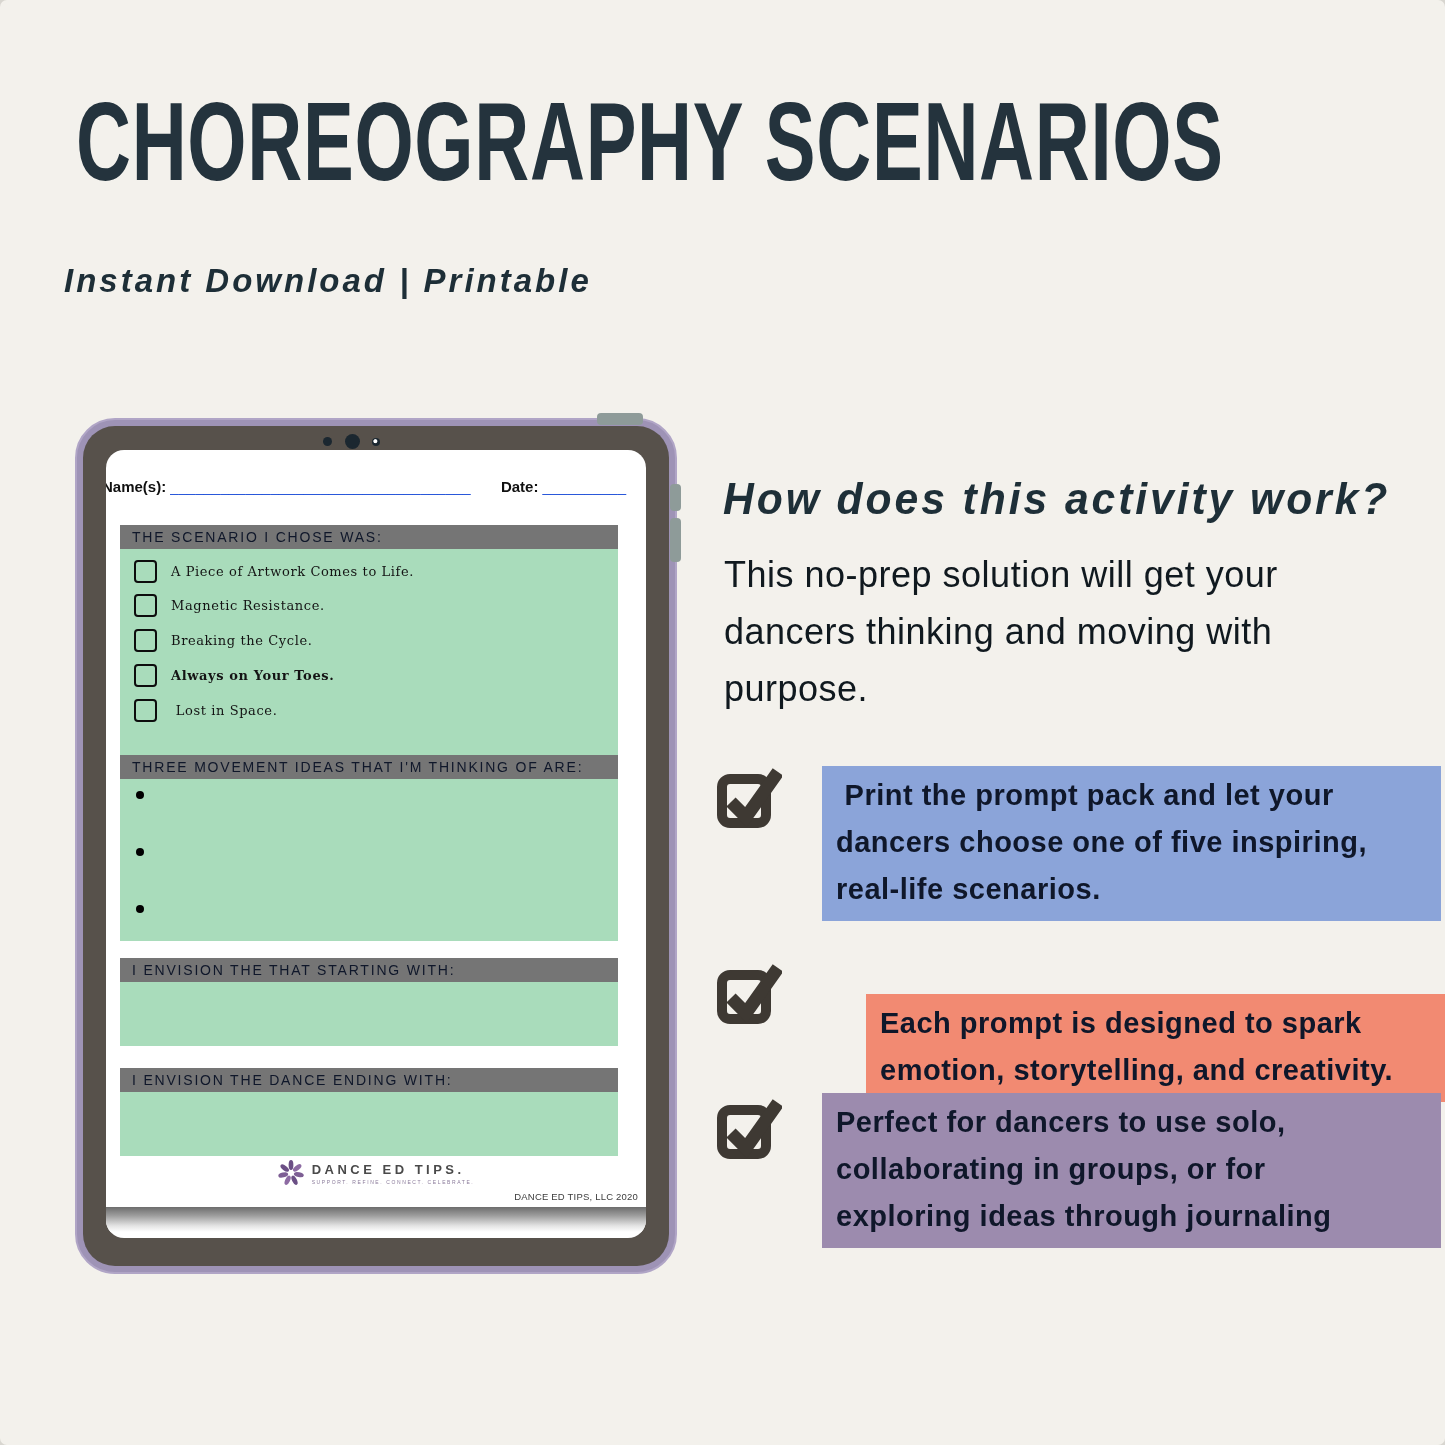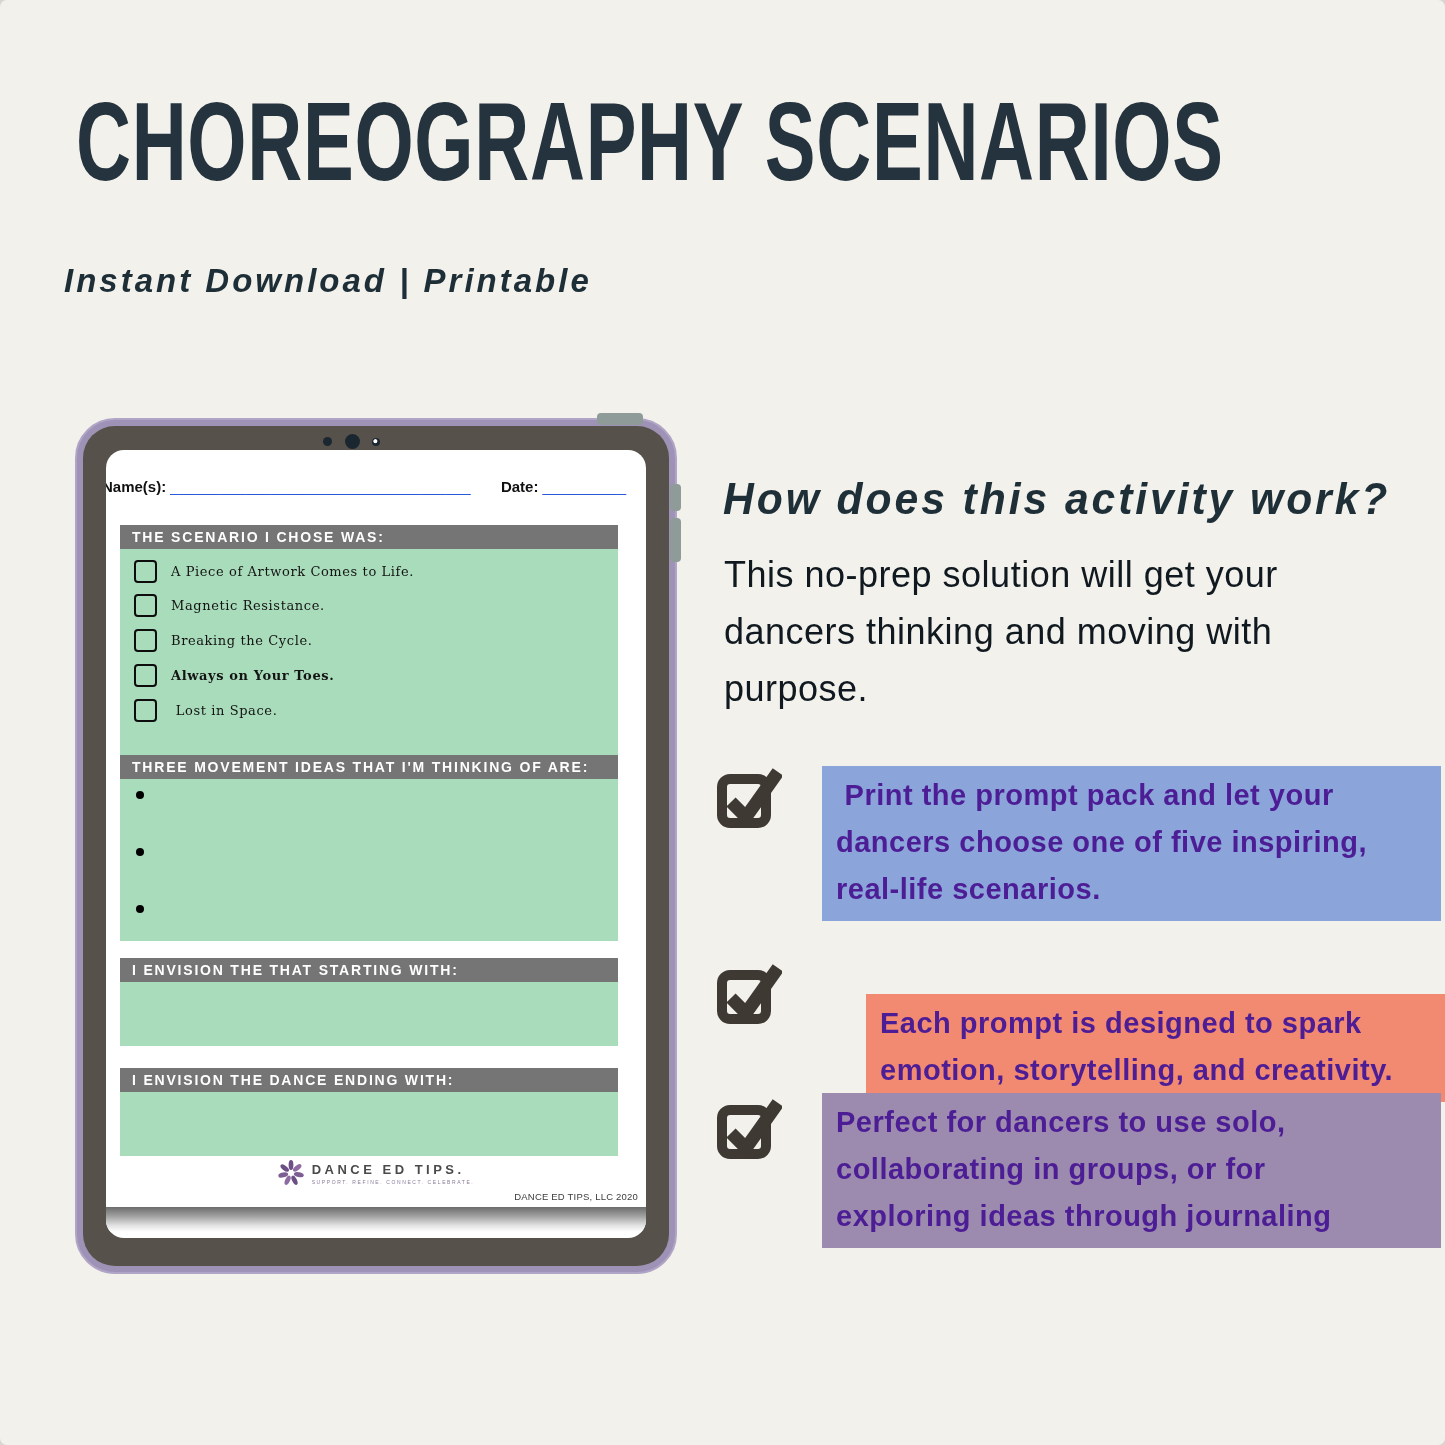--- a/index.html
+++ b/index.html
@@ -40,21 +40,21 @@
   
   .name-row{
     position:absolute;left:-4px;right:20px;top:28px;display:flex;
     align-items:baseline;font-size:15px;font-weight:bold;color:#101010;
     white-space:nowrap;
   }
   .uline{font-weight:normal;letter-spacing:0;color:#1d4ed8;}
   .date-label{margin-left:auto;}
   .ws-bar{
     position:absolute;left:14px;right:28px;height:24px;background:#757575;
-    color:#ffffff;font-weight:bold;font-size:14px;letter-spacing:1.8px;
+    color:#0f172a;font-weight:normal;font-size:14px;letter-spacing:1.8px;
     line-height:24px;padding-left:12px;box-sizing:border-box;
     white-space:nowrap;overflow:hidden;
   }
   .ws-green{position:absolute;left:14px;right:28px;background:#a9dcbb;}
   .bar1{top:75px;}  .green1{top:99px;height:222px;}
   .bar2{top:305px;} .green2{top:329px;height:162px;}
   .bar3{top:508px;} .green3{top:532px;height:64px;}
   .bar4{top:618px;} .green4{top:642px;height:64px;}
   .cb-row{position:absolute;left:14px;display:flex;align-items:center;gap:14px;height:22px;}
   .cb-box{width:19px;height:19px;border:2.5px solid #0d0d0d;border-radius:4px;flex:0 0 auto;background:transparent;}
@@ -86,21 +86,21 @@
     transform:scaleX(0.97);transform-origin:left top;
   }
   .intro-text{
     position:absolute;left:724px;top:546px;width:660px;font-size:36px;
     line-height:57px;letter-spacing:0.5px;color:#10191f;white-space:pre-wrap;
   }
   .check-icon{position:absolute;left:716px;width:66px;height:66px;}
   .chk1{top:763px;} .chk2{top:959px;} .chk3{top:1094px;}
   .point-block{
     position:absolute;left:822px;width:619px;box-sizing:border-box;
-    padding:6px 14px 8px 14px;color:#4c1d95;font-weight:bold;font-size:29px;
+    padding:6px 14px 8px 14px;color:#0f172a;font-weight:bold;font-size:29px;
     line-height:47px;letter-spacing:0.5px;white-space:pre-wrap;
   }
   .pb1{top:766px;background:#8ba4d9;}
   .pb2{top:994px;background:#f28a72;margin-left:44px;}
   .pb3{top:1093px;background:#9c8bae;}
 </style>
 </head>
 <body>
 
 <div class="canvas">

